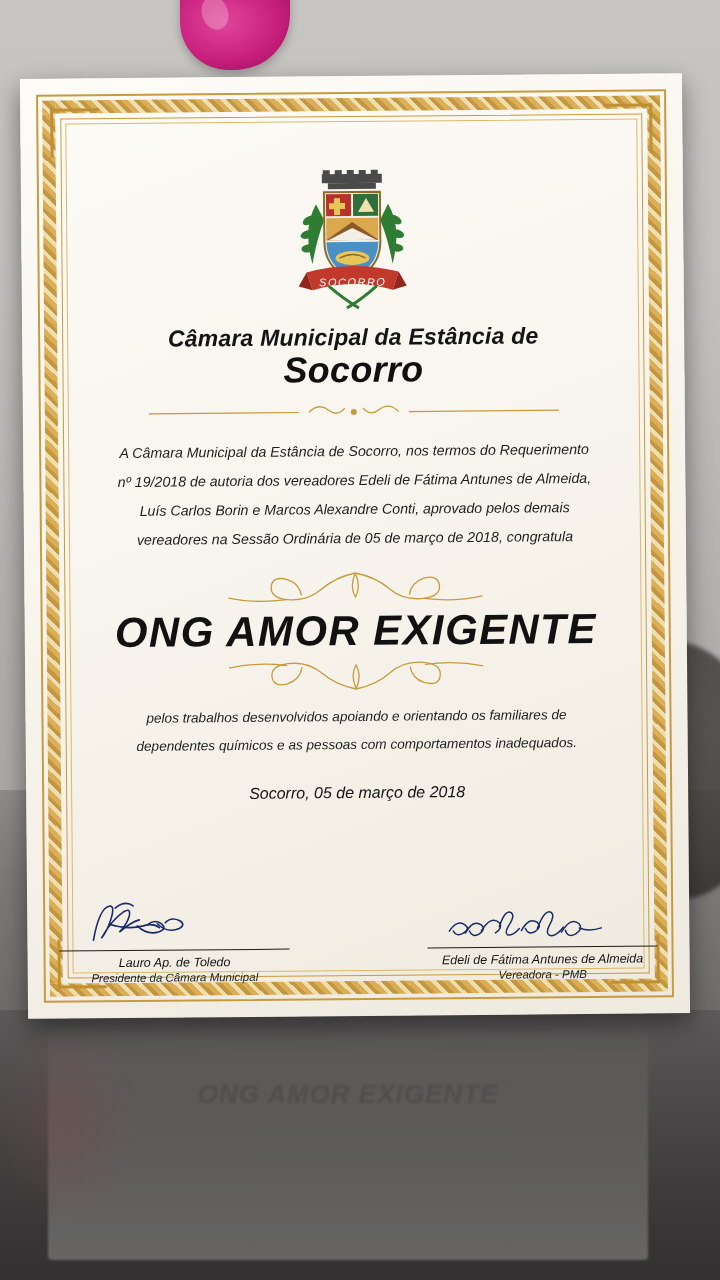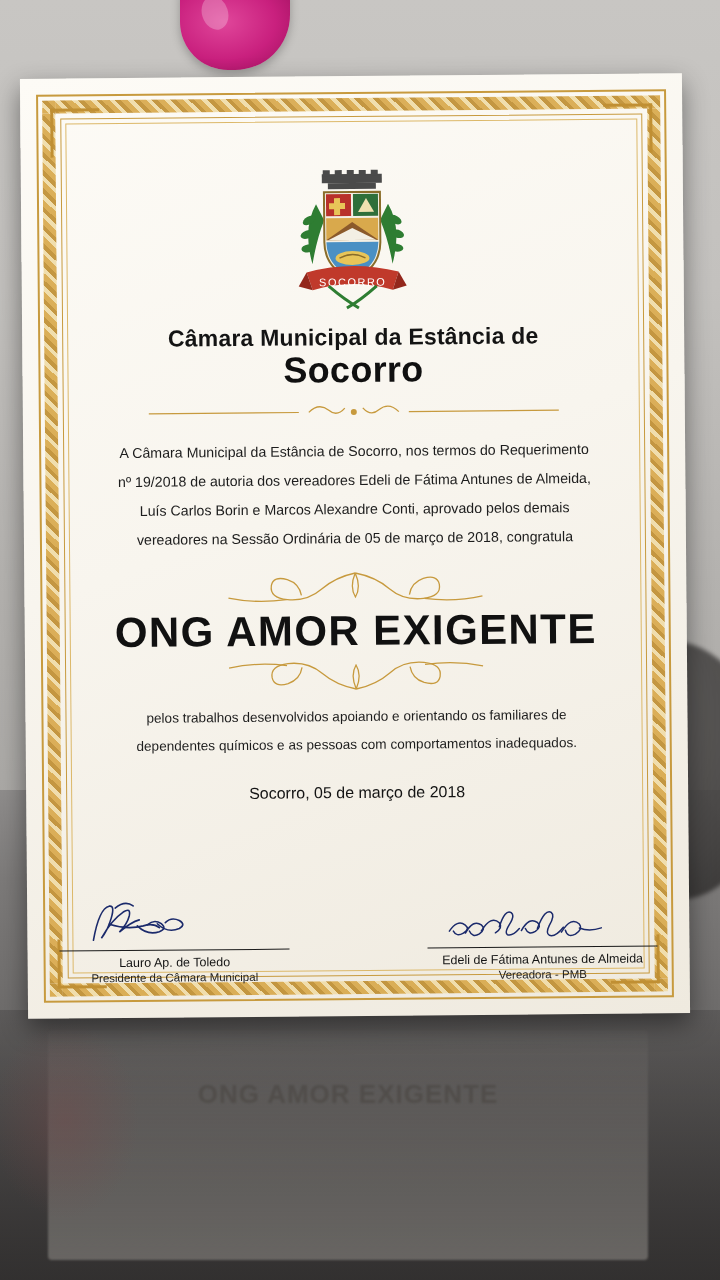--- a/index.html
+++ b/index.html
@@ -4,21 +4,21 @@
 <style>
   html,body{margin:0;padding:0;}
   body{
     width:720px;height:1280px;overflow:hidden;
     font-family:"Liberation Sans", sans-serif;
     background:#b9b7b4;
     position:relative;
   }
 
   
-  .scene{position:absolute;inset:0;overflow:hidden;}
+  .scene{position:absolute;inset:0;overflow:hidden;font-style:italic;}
   .wall{
     position:absolute;left:0;top:0;width:720px;height:820px;
     background:linear-gradient(180deg,#c8c6c3 0%,#c3c1be 35%,#b4b2af 70%,#a9a7a4 100%);
   }
   .desk{
     position:absolute;left:0;top:790px;width:720px;height:490px;
     background:linear-gradient(180deg,#8f8d8c 0%,#7c7a79 18%,#6e6c6b 45%,#5e5c5b 75%,#4f4d4c 100%);
   }
   .desk-glass{
     position:absolute;left:0;top:1010px;width:720px;height:270px;

